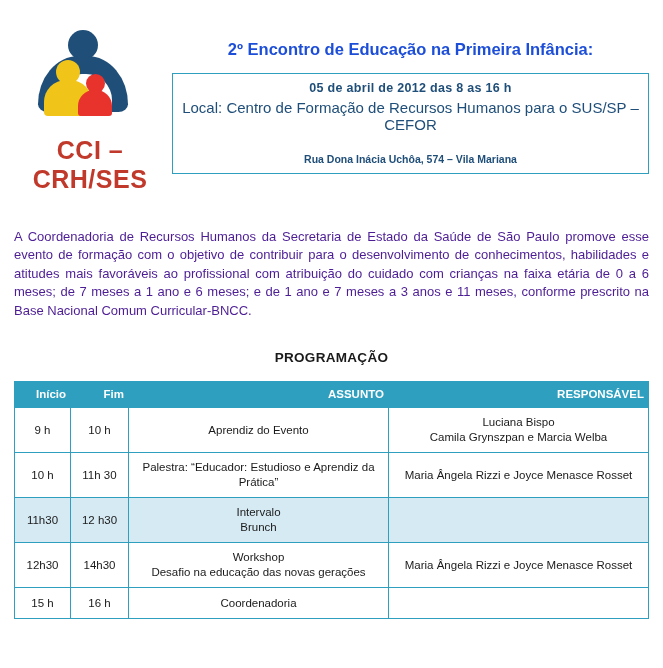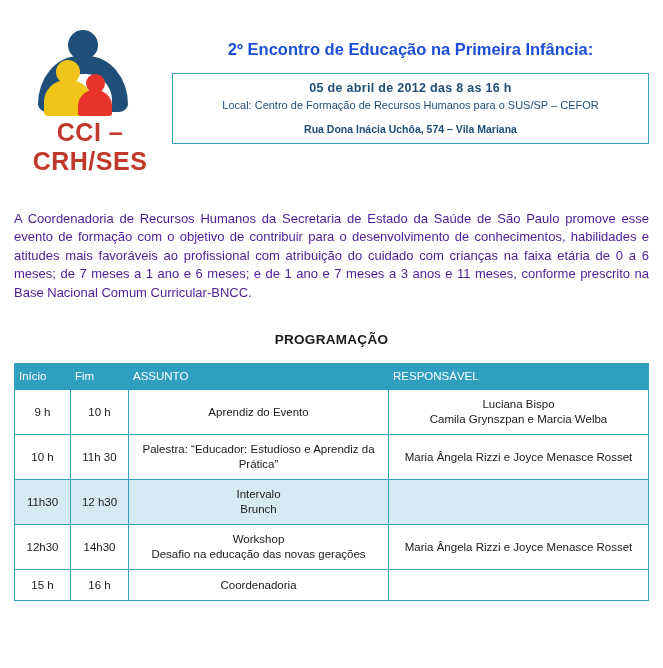--- a/index.html
+++ b/index.html
@@ -37,21 +37,21 @@
     width: 120px;
     height: 86px;
     margin: 0 auto;
   }
   .logo-text {
     font-family: "Liberation Sans", sans-serif;
     font-weight: bold;
     font-size: 25px;
     color: #c0392b;
     letter-spacing: 0.5px;
-    margin-top: 2px;
+    margin-top: 20px;
   }
 
   .title-block {
     flex: 1;
     padding-left: 6px;
     padding-top: 14px;
   }
   .evt-title {
     text-align: center;
     color: #1d4ed8;
@@ -71,22 +71,22 @@
   }
   .infobox .date {
     color: #1f4e79;
     font-weight: bold;
     font-size: 12.5px;
     letter-spacing: 0.3px;
     margin-bottom: 4px;
   }
   .infobox .local {
     color: #1f4e79;
-    font-size: 11px;
-    margin-bottom: 12px;
+    font-size: 15px;
+    margin-bottom: 20px;
   }
   .infobox .addr {
     color: #1f4e79;
     font-weight: bold;
     font-size: 10.5px;
   }
 
   
   .intro {
     margin: 34px 14px 0 14px;
@@ -115,23 +115,23 @@
   }
   table.prog th, table.prog td {
     border: 1px solid #2e9fbf;
     padding: 4px 4px;
     vertical-align: middle;
     line-height: 1.32;
   }
   table.prog thead th {
     background: #2e9fbf;
     color: #ffffff;
-    font-weight: normal;
+    font-weight: bold;
     font-size: 11.5px;
-    text-align: left;
+    text-align: right;
     height: 19px;
     padding: 3px 4px;
   }
   .col-ini { width: 56px; }
   .col-fim { width: 58px; }
   .col-ass { width: 260px; }
   .col-resp { width: 260px; }
 
   td.c { text-align: center; }
   tr.highlight td {

